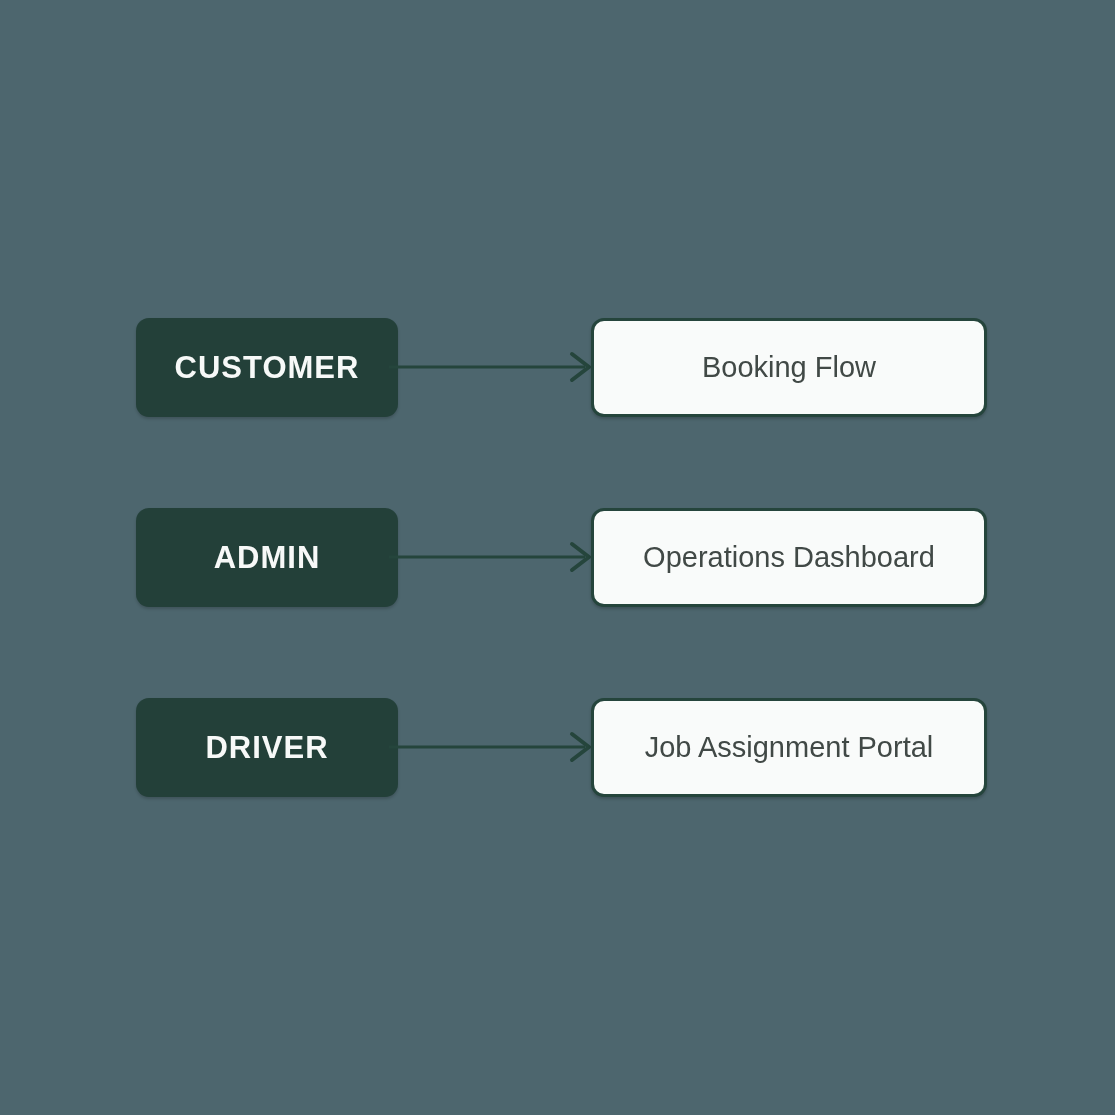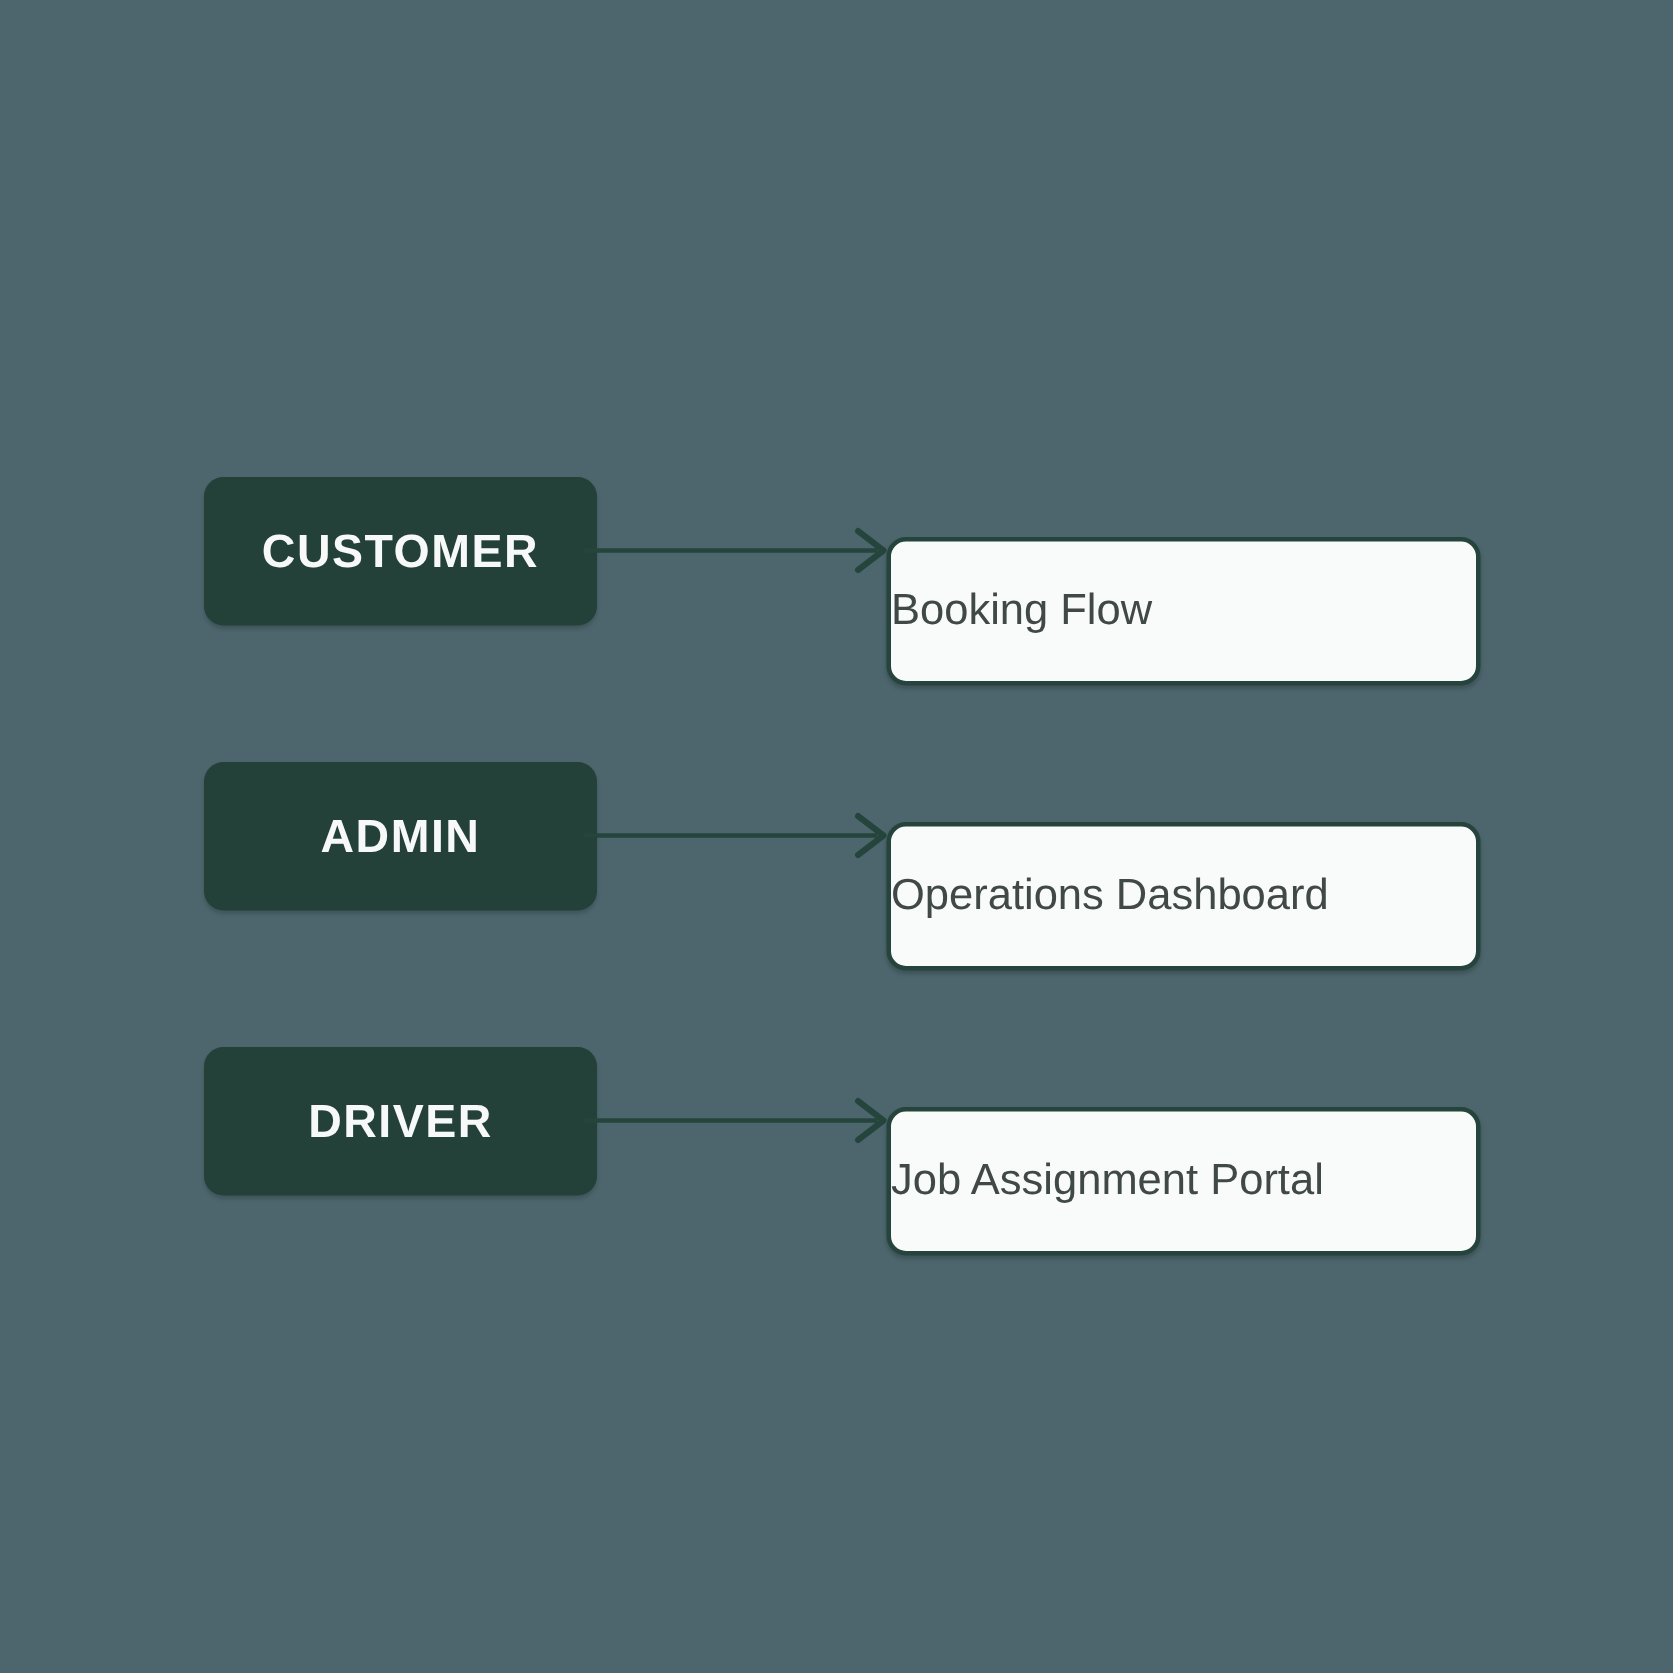--- a/index.html
+++ b/index.html
@@ -48,23 +48,22 @@
     stroke:var(--arrow);
     fill:none;
   }
   .target-box{
     position:absolute;
     left:591px;top:0;
     width:396px;height:99px;
     background:var(--node-light);
     border:3px solid var(--border);
     border-radius:13px;
-    display:flex;align-items:center;justify-content:flex-start;
+    display:flex;align-items:center;justify-content:center;
     box-shadow:0 2px 3px rgba(0,0,0,0.2);
-    margin-top:40px;
   }
   .target-label{
     color:var(--target-text);
     font-size:29px;
     font-weight:400;
     white-space:nowrap;
   }
 </style>
 </head>
 <body>

